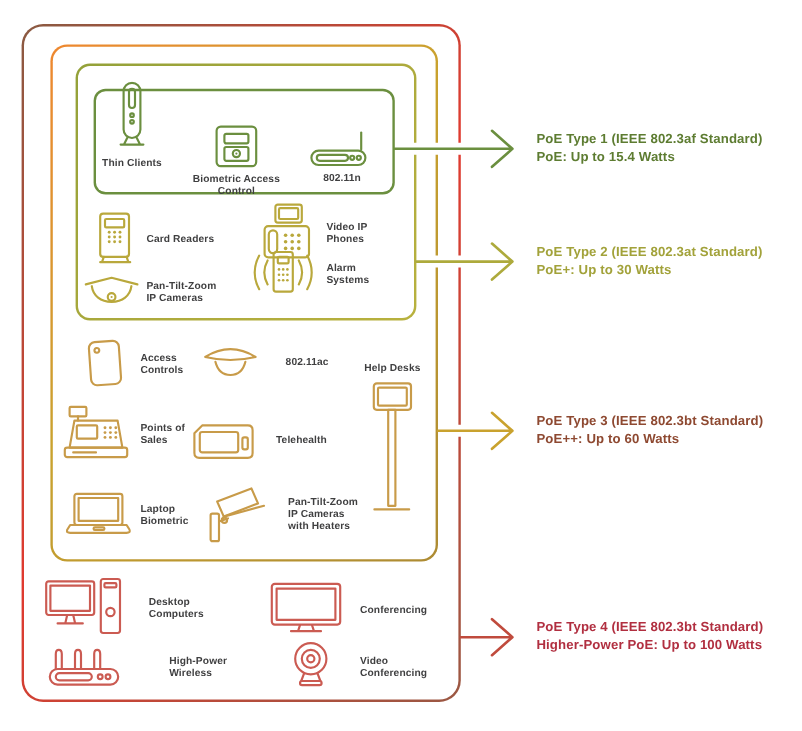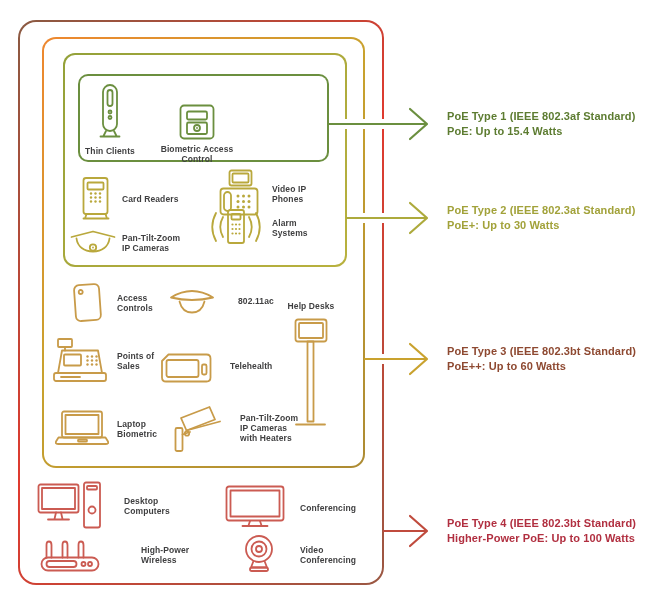--- a/index.html
+++ b/index.html
@@ -95,40 +95,50 @@
   </div>
   <div class="poe-label t3" style="top:344px">
     <div>PoE Type 3 (IEEE 802.3bt Standard)</div>
     <div>PoE++: Up to 60 Watts</div>
   </div>
   <div class="poe-label t4" style="top:516px">
     <div>PoE Type 4 (IEEE 802.3bt Standard)</div>
     <div>Higher-Power PoE: Up to 100 Watts</div>
   </div>
 
-  <div class="dev dev-v s1" style="left:64px;top:84px;width:92px">
+  <div class="dev dev-v s1" style="left:64px;top:68px;width:92px">
     <svg class="ico" width="24" height="58" viewBox="0 0 24 58">
       <rect x="5" y="1" width="14" height="46" rx="7"></rect>
         <rect x="9.5" y="6" width="5" height="16" rx="2.5"></rect>
       <circle cx="12" cy="28" r="1.5"></circle>
         <circle cx="12" cy="33.5" r="1.5"></circle>
       <path d="M8 47 L5.5 52 M16 47 L18.5 52 M2.5 52.5 H21.5"></path>
     </svg>
     <div class="lbl">Thin Clients</div>
   </div>
   <div class="dev dev-v s1" style="left:151px;top:104px;width:92px">
     <svg class="ico" width="36" height="36" viewBox="0 0 36 36">
       <rect x="1.5" y="1.5" width="33" height="33" rx="3.5"></rect>
         <rect x="8" y="7.5" width="20" height="8" rx="1.5"></rect>
       <rect x="8" y="18.5" width="20" height="11.5" rx="1.5"></rect>
         <circle cx="18" cy="24" r="3"></circle>
       <circle class="dot" cx="18" cy="24" r="0.9"></circle>
     </svg>
     <div class="lbl">Biometric Access
 Control</div>
+  </div>
+  <div class="dev dev-v s1" style="left:239px;top:108px;width:92px">
+    <svg class="ico" width="54" height="31" viewBox="0 0 54 31">
+      <rect x="1.5" y="17.5" width="45" height="12" rx="6"></rect>
+        <rect x="6" y="21" width="26" height="5" rx="2.5"></rect>
+      <circle cx="35.5" cy="23.5" r="1.7"></circle>
+        <circle cx="41" cy="23.5" r="1.7"></circle>
+        <path d="M43 16.5 V2.5"></path>
+    </svg>
+    <div class="lbl">802.11n</div>
   </div>
 
   <div class="dev s2" style="left:80px;top:176px;gap:10px">
     <svg class="ico" width="32" height="46" viewBox="0 0 32 46">
       <rect x="3.5" y="2" width="24" height="36" rx="2.5"></rect>
         <rect x="7.5" y="6.5" width="16" height="7" rx="1"></rect>
       <circle class="dot" cx="11" cy="17.5" r="1.2"></circle>
         <circle class="dot" cx="15.5" cy="17.5" r="1.2"></circle>
         <circle class="dot" cx="20" cy="17.5" r="1.2"></circle>
       <circle class="dot" cx="11" cy="21.5" r="1.2"></circle>
@@ -199,21 +209,21 @@
     <div class="lbl">Access
 Controls</div>
   </div>
   <div class="dev s3" style="left:169px;top:288px;gap:23px">
     <svg class="ico" width="46" height="26" viewBox="0 0 46 26">
       <path d="M2 9.5 Q23 -3.5 44 9.5 Q23 14.5 2 9.5 Z"></path>
       <path d="M10.5 13.5 C12.5 21.5 17.5 24.5 23 24.5 C28.5 24.5 33.5 21.5 35.5 13.5"></path>
     </svg>
     <div class="lbl">802.11ac</div>
   </div>
-  <div class="dev dev-vt s3" style="left:276px;top:301px;width:70px">
+  <div class="dev dev-vt s3" style="left:292px;top:301px;width:70px">
     <div class="lbl">Help Desks</div>
     <svg class="ico" width="38" height="112" viewBox="0 0 38 112">
       <rect x="3.5" y="1.5" width="31" height="22" rx="2.5"></rect>
         <rect x="7" y="5" width="24" height="15" rx="1"></rect>
       <rect x="15.5" y="23.5" width="6" height="80"></rect>
         <path d="M4 106.5 H33"></path>
     </svg>
   </div>
   <div class="dev s3" style="left:52px;top:337px;gap:9px">
     <svg class="ico" width="56" height="48" viewBox="0 0 56 48">

